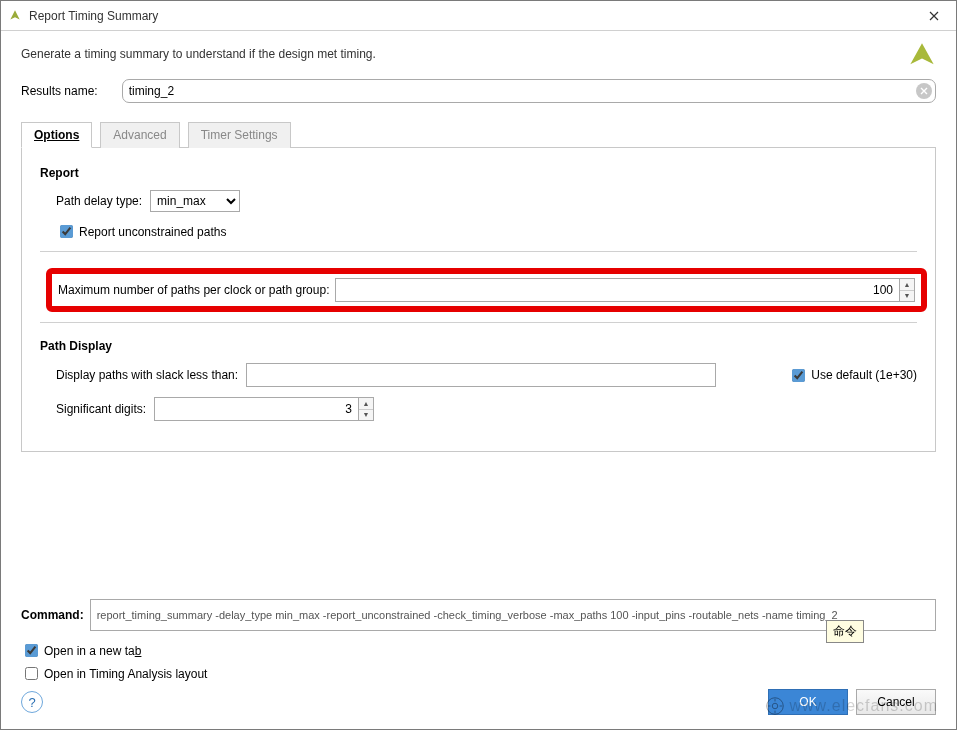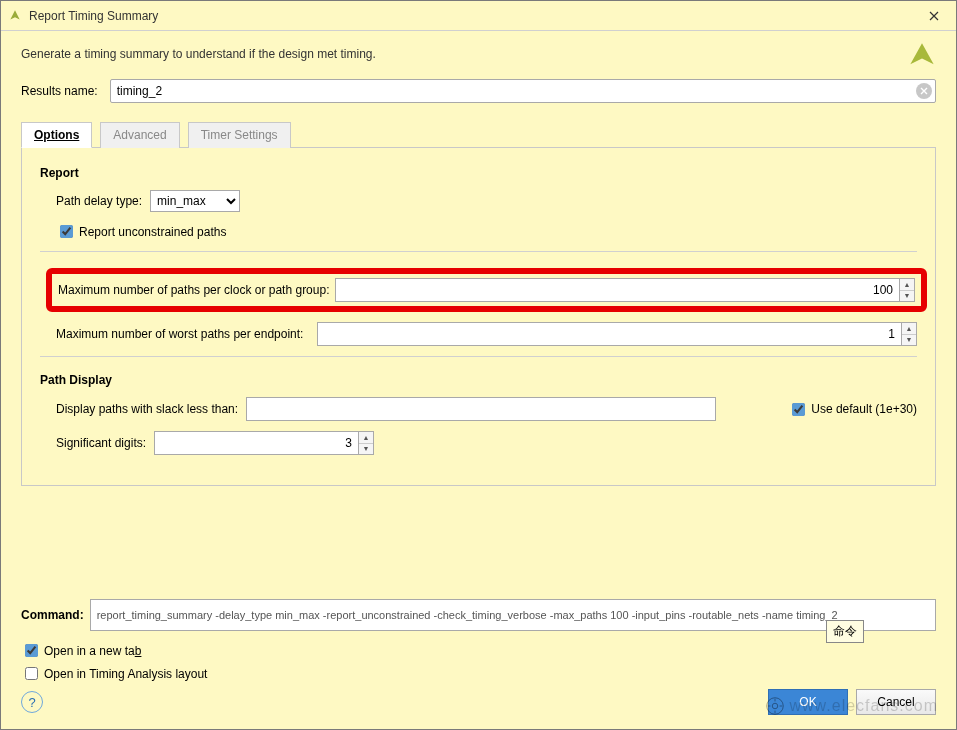--- a/index.html
+++ b/index.html
@@ -1,27 +1,27 @@
 <!DOCTYPE html>
 <html><head>
 <meta charset="utf-8">
 <style>
   * { box-sizing: border-box; font-family: "Segoe UI", Tahoma, sans-serif; }
   body { margin: 0; background: #888; display: flex; align-items: center; justify-content: center; height: 730px; }
-  .window { width: 957px; height: 730px; background: #fef9c3; border: 1px solid #7a7a7a; display: flex; flex-direction: column; position: relative; }
+  .window { width: 957px; height: 730px; background: #ffffff; border: 1px solid #7a7a7a; display: flex; flex-direction: column; position: relative; }
   .titlebar { height: 30px; display: flex; align-items: center; padding: 0 0 0 6px; border-bottom: 1px solid #d0d0d0; font-size: 12px; color: #333; }
   .titlebar-icon { width: 16px; height: 16px; margin-right: 6px; display: flex; align-items: center; justify-content: center; }
   .titlebar-close { margin-left: auto; width: 44px; height: 30px; display: flex; align-items: center; justify-content: center; font-size: 14px; color: #333; }
   .content { flex: 1; padding: 16px 20px 0 20px; display: flex; flex-direction: column; position: relative; }
   .desc { font-size: 12px; color: #333; margin-bottom: 18px; }
   .brand-icon { position: absolute; top: 10px; right: 20px; }
   .row { display: flex; align-items: center; margin-bottom: 10px; font-size: 12px; }
-  .row-label { margin-right: 12px; }
+  .row-label { margin-right: 24px; }
   .results-input-wrap { flex: 1; position: relative; }
-  .results-input { width: 100%; height: 24px; border: 1px solid #a9a9a9; border-radius: 2px; padding: 0 24px 0 6px; font-size: 12px; }
+  .results-input { width: 100%; height: 24px; border: 1px solid #a9a9a9; border-radius: 7px; padding: 0 24px 0 6px; font-size: 12px; }
   .clear-x { position: absolute; right: 4px; top: 4px; width: 16px; height: 16px; background: #c7c7c7; border-radius: 50%; color: #fff; display: flex; align-items: center; justify-content: center; font-size: 10px; line-height: 1; }
   .tabs { display: flex; border-bottom: 1px solid #c8c8c8; font-size: 12px; margin-top: 8px;}
   .tab { padding: 5px 12px; border: 1px solid #c8c8c8; border-bottom: none; margin-right: 8px; background: #f0f0f0; color: #888; position: relative; top: 1px; }
   .tab.active { background: #fff; color: #000; font-weight: bold; text-decoration: underline; border-bottom: 1px solid #fff; }
   .tabpanel { border: 1px solid #c8c8c8; border-top: none; padding: 14px 18px 20px 18px; font-size: 12px; }
   .section-title { font-weight: bold; margin: 4px 0 10px 0; }
   .indent { margin-left: 16px; }
   .form-row { display: flex; align-items: center; margin-bottom: 10px; }
   .form-row label.lead { margin-right: 8px; }
   .hotkey { text-decoration: underline; }
@@ -116,30 +116,20 @@
         <div class="highlight-box">
           <label class="lead"><span>Maximum number of paths per clock or path </span><span class="hotkey">g</span>roup:</label>
           <div class="spinner-wrap" style="margin-left:6px;">
             <input class="spinner-input" value="100" style="">
             <div class="spinner-btns">
                 <div>▲</div>
                 <div>▼</div>
               </div>
           </div>
         </div>
-        <div class="form-row">
-          <label class="lead">Maximum number of worst paths per endpoint:</label>
-          <div class="spinner-wrap" style="margin-left:6px;">
-            <input class="spinner-input" value="1" style="">
-            <div class="spinner-btns">
-                <div>▲</div>
-                <div>▼</div>
-              </div>
-          </div>
-        </div>
       </div>
 
       <hr class="sep">
 
       <div class="section-title">Path Display</div>
       <div class="indent">
         <div class="form-row">
           <label class="lead">Display paths with slack less than:</label>
           <input class="txt-input slack-input" value="" style="">
           <span style="flex:1"></span>

